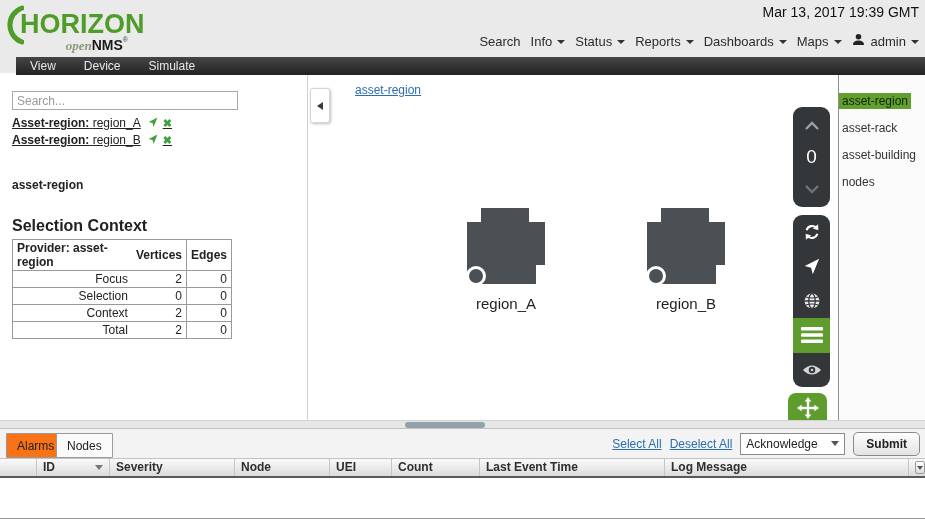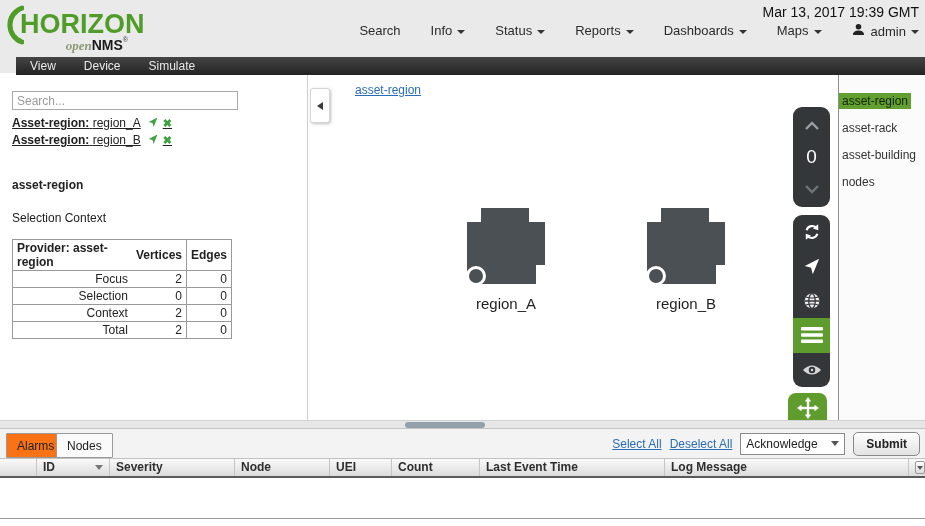--- a/index.html
+++ b/index.html
@@ -10,41 +10,41 @@
   
   .header { position:absolute; top:0; left:0; width:925px; height:73px; background:#eaeaea; }
   .logo { position:absolute; left:6px; top:3px; width:130px; height:50px; }
   .logo-swoosh { position:absolute; left:0; top:2px; }
   .logo-name { position:absolute; left:14px; top:6px; font-size:27px; font-weight:bold; color:#4f9c28; letter-spacing:0px; }
   .logo-sub { position:absolute; left:0; top:33px; width:122px; text-align:right; }
   .logo-open { font-family:"Liberation Serif", serif; font-style:italic; font-weight:bold; font-size:13px; color:#8a9a7a; }
   .logo-nms { font-size:14px; font-weight:bold; color:#1a1a1a; }
   .logo-tm { font-size:7px; color:#444; vertical-align:top; }
   .header-date { position:absolute; top:4px; right:6px; font-size:14px; color:#111; }
-  .nav { position:absolute; right:6px; top:23px; display:flex; align-items:flex-start; gap:30px; }
+  .nav { position:absolute; right:6px; top:33px; display:flex; align-items:center; gap:10px; }
   .nav-item { display:flex; align-items:center; gap:5px; font-size:13px; color:#2b2b2b; cursor:pointer; }
   .caret { width:0; height:0; border-left:4px solid transparent; border-right:4px solid transparent; border-top:4px solid #333; margin-top:2px; }
   .user-ic { display:inline-block; margin-right:1px; }
 
   
   .menubar { position:absolute; top:57px; left:16px; width:925px; height:18px;
              background:linear-gradient(#454545,#232323); display:flex; align-items:center; }
   .menubar-item { color:#e8e8e8; font-size:12px; padding:0 14px; cursor:pointer; }
 
   
   .left-panel { position:absolute; top:75px; left:0; width:308px; height:345px; background:#fff; border-right:1px solid #cfcfcf; }
   .search-box { position:absolute; left:12px; top:16px; width:226px; height:19px; border:1px solid #a9a9a9; font-size:12px; padding:0 4px; color:#333; background:#fff; font-family:"Liberation Sans", sans-serif; }
   .search-box::placeholder { color:#9a9a9a; }
   .focus-list { position:absolute; left:12px; top:40px; }
   .focus-row { font-size:12px; color:#222; line-height:16px; white-space:nowrap;text-decoration:underline; }
   .focus-row b { font-weight:bold; }
   .focus-ic { display:inline-block; vertical-align:-1px; margin-left:6px; cursor:pointer; }
   .focus-x { color:#3fa142; font-weight:bold; font-size:11px; margin-left:5px; cursor:pointer; }
   .layer-label { position:absolute; left:12px; top:103px; font-size:12px; font-weight:bold; color:#222; }
-  .sc-title { position:absolute; left:12px; top:136px; font-size:12px; font-weight:normal; color:#222; }
+  .sc-title { position:absolute; left:12px; top:142px; font-size:16px; font-weight:bold; color:#222; }
   .sc-table { position:absolute; left:12px; top:164px; width:220px; border-collapse:collapse; font-size:12px; color:#222; }
   .sc-table td, .sc-table th { border-top:1px solid #999; border-bottom:1px solid #999; padding:1px 4px; height:16px; }
   .sc-table .c1 { width:128px; text-align:right; border-left:1px solid #999; }
   .sc-table .c2 { width:46px; text-align:right; }
   .sc-table .c3 { width:38px; text-align:right; border-left:1px solid #999; border-right:1px solid #999; }
   .sc-table th.c1 { text-align:left; font-weight:bold; }
   .sc-table th { font-weight:bold; text-align:right; }
 
   
   .map { position:absolute; top:75px; left:309px; width:529px; height:345px; background:#fff; }

